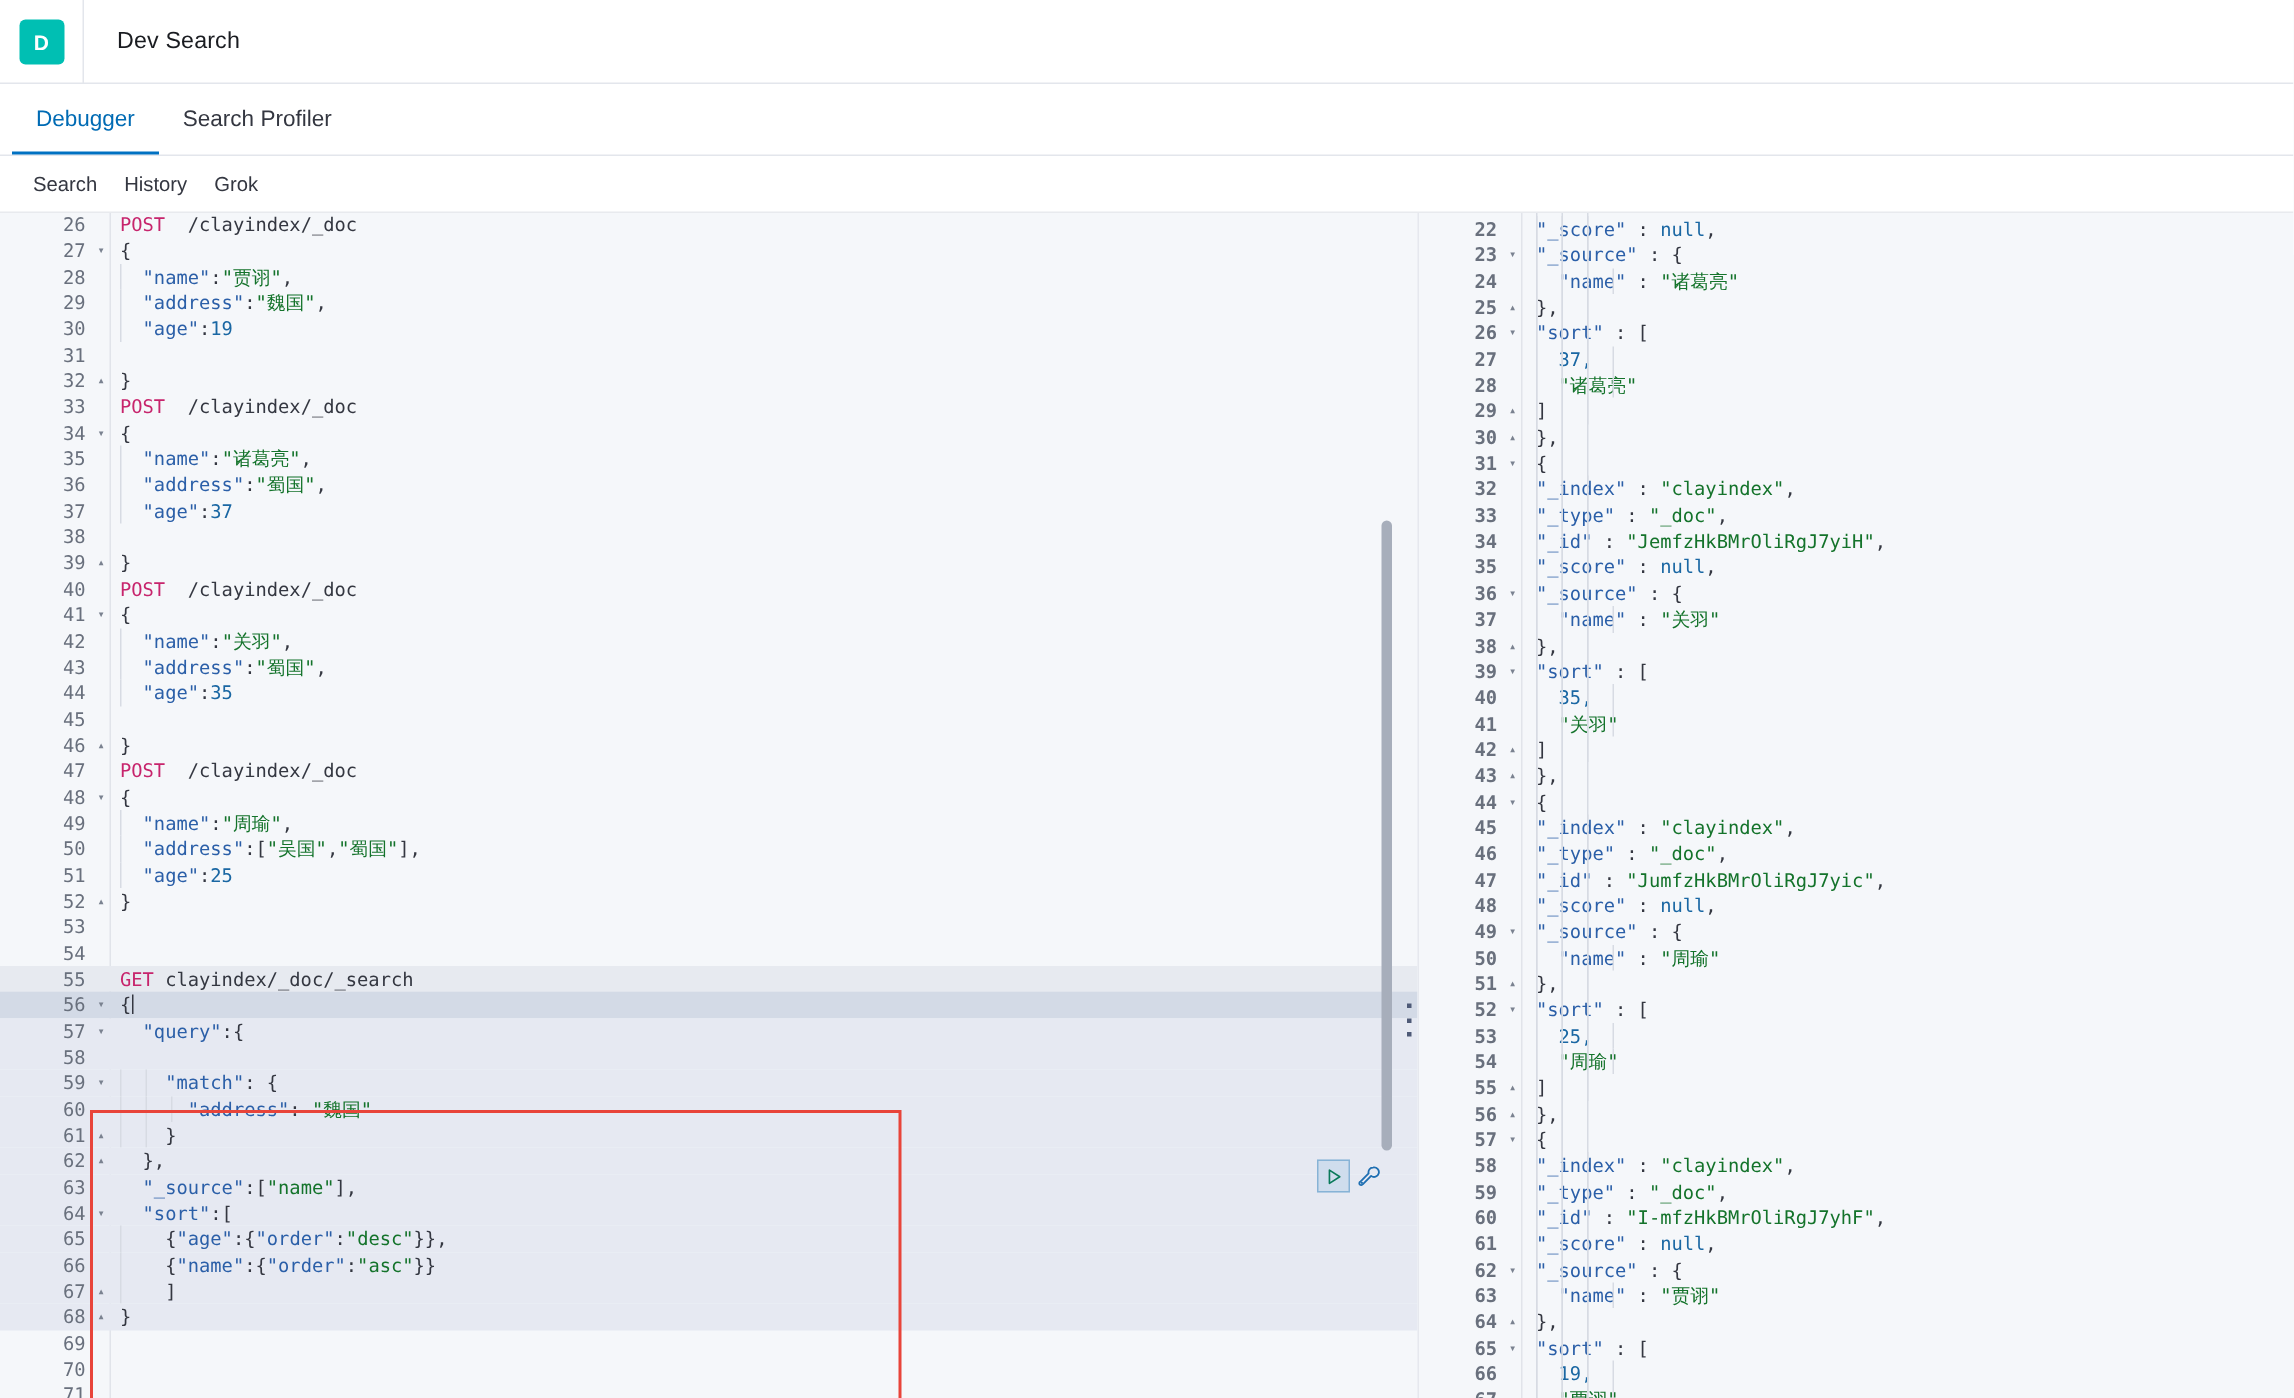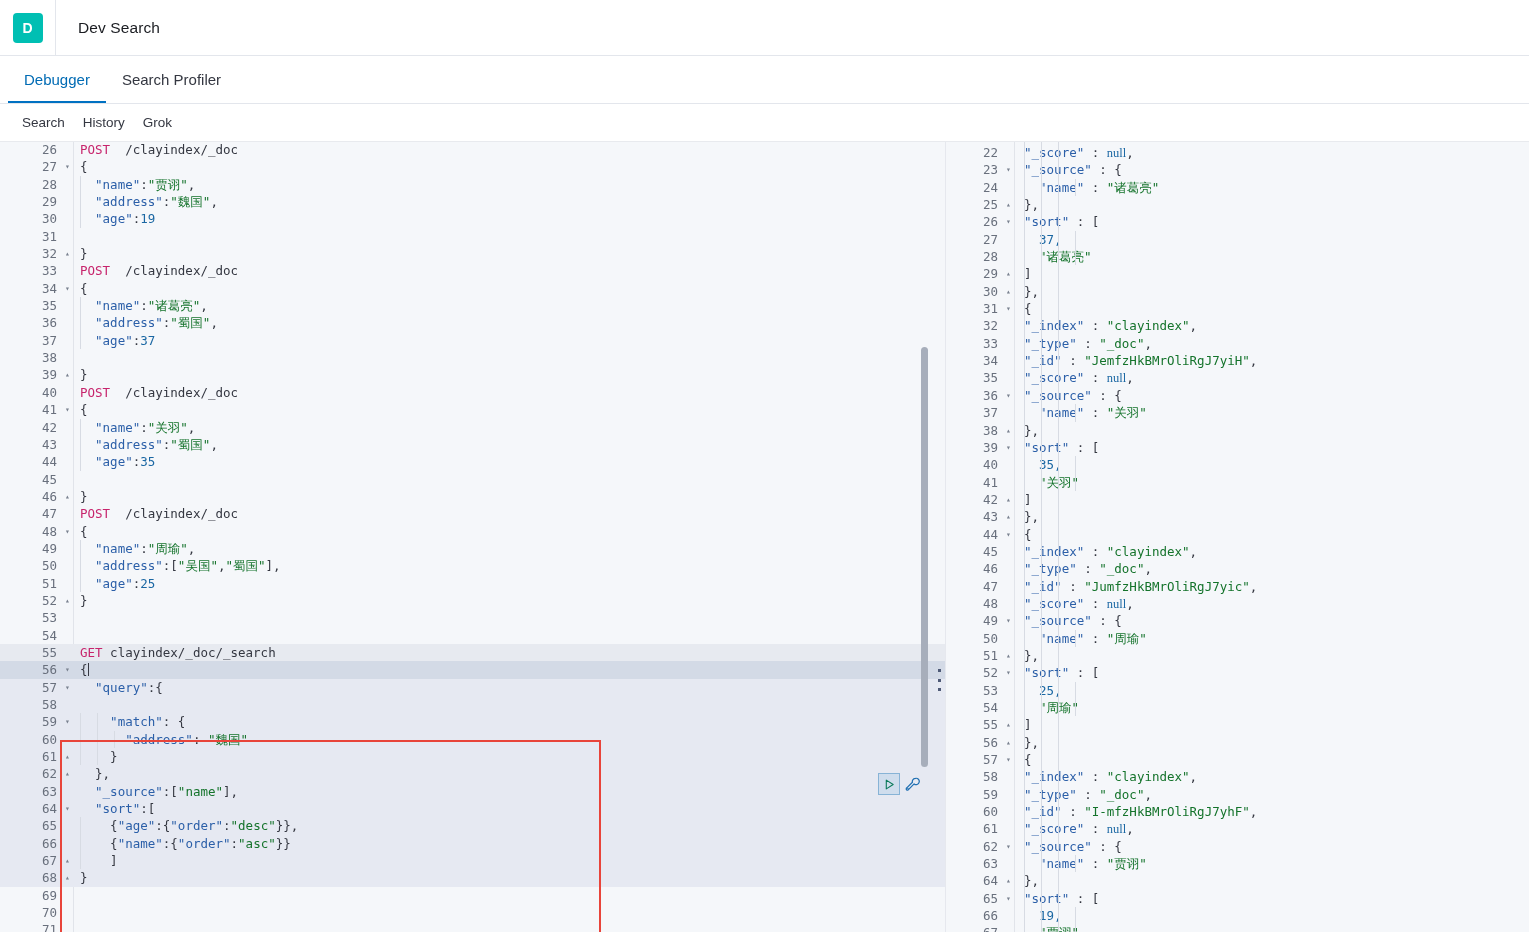--- a/index.html
+++ b/index.html
@@ -64,21 +64,21 @@
   }
   .row{position:relative;height:17.35px;display:flex;align-items:flex-start;}
   .row.cur{background:#d3dae6;}
   .row.sel{background:#e6e9f2;}
   .row.req{background:#e7eaf0;}
 
   .ln{
     width:62px;text-align:right;padding-right:5px;box-sizing:border-box;
     color:#69707d;flex:0 0 auto;user-select:none;
   }
-  .pane-right .ln{width:57px;}
+  .pane-right .ln{width:57px;font-weight:bold;}
   .fold{
     width:11px;flex:0 0 auto;text-align:center;color:#7a8290;font-size:8px;
     line-height:17.35px;user-select:none;
   }
   .txt{flex:1 1 auto;padding-left:7px;position:relative;}
   .pane-right .txt{padding-left:10px;}
 
   
   .gutter-line{
     position:absolute;top:0;bottom:0;width:1px;background:#e1e4ea;
@@ -89,21 +89,21 @@
   
   .ig{position:absolute;top:0;bottom:0;width:1px;background:#d7dbe3;}
 
   
   .m{color:#c7246c;}          
   .u{color:#343741;}          
   .k{color:#2b5fa8;}          
   .s{color:#14732b;}          
   .n{color:#1a67a3;}          
   .p{color:#343741;}          
-  .nu{color:#1a67a3;font-family:Liberation Serif, serif;}         
+  .nu{color:#1a67a3;}         
 
   
   .caret{
     display:inline-block;width:1px;height:13px;background:#343741;
     vertical-align:-2px;margin-left:0px;
   }
 
   
   .redbox{
     position:absolute;border:2px solid #e8443a;pointer-events:none;

